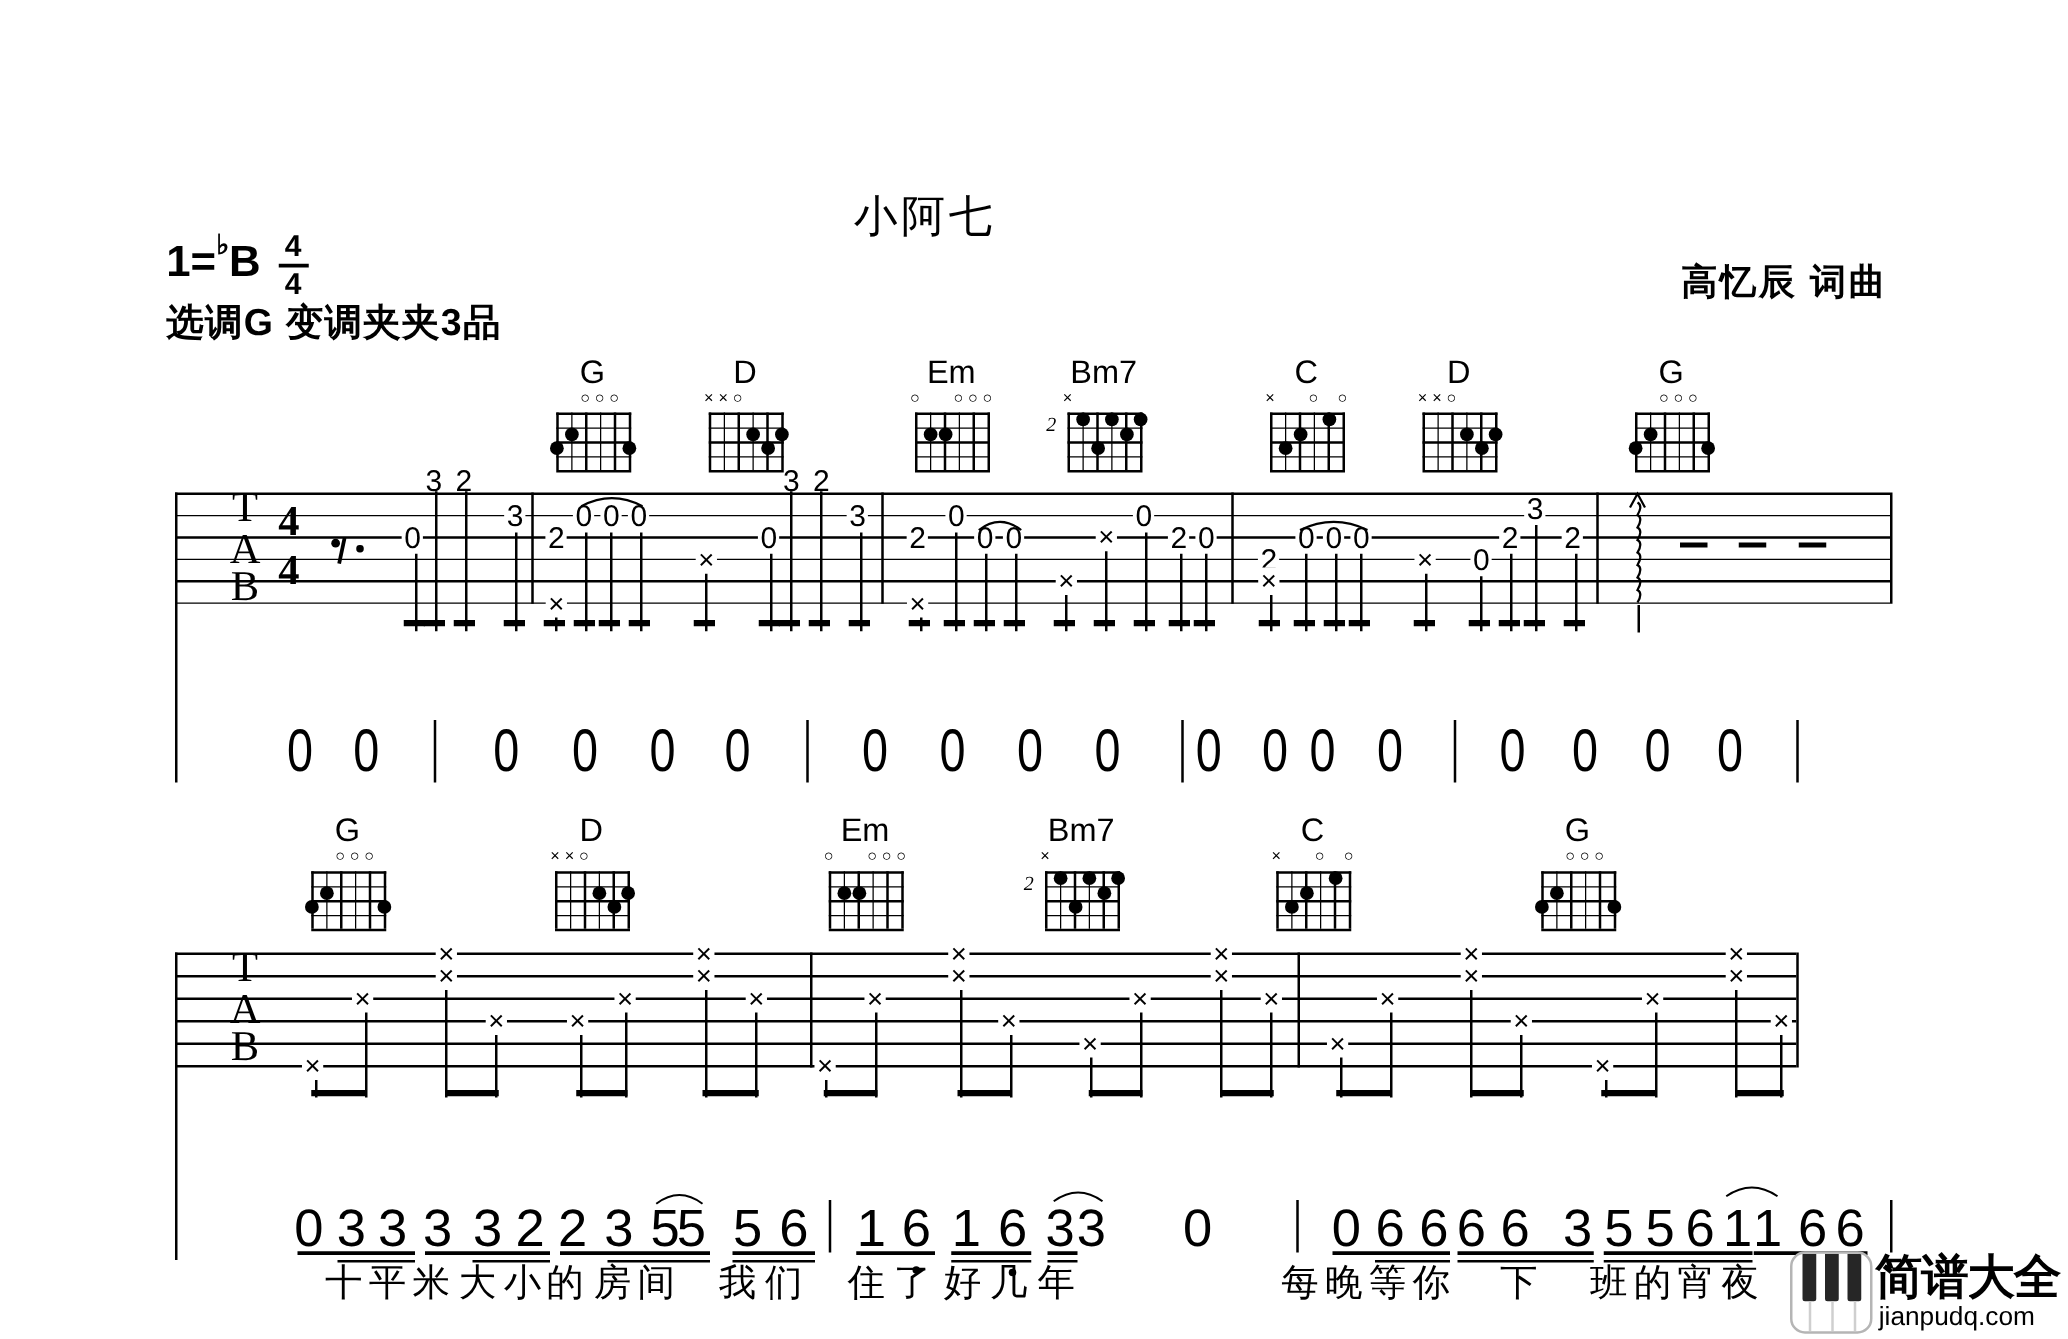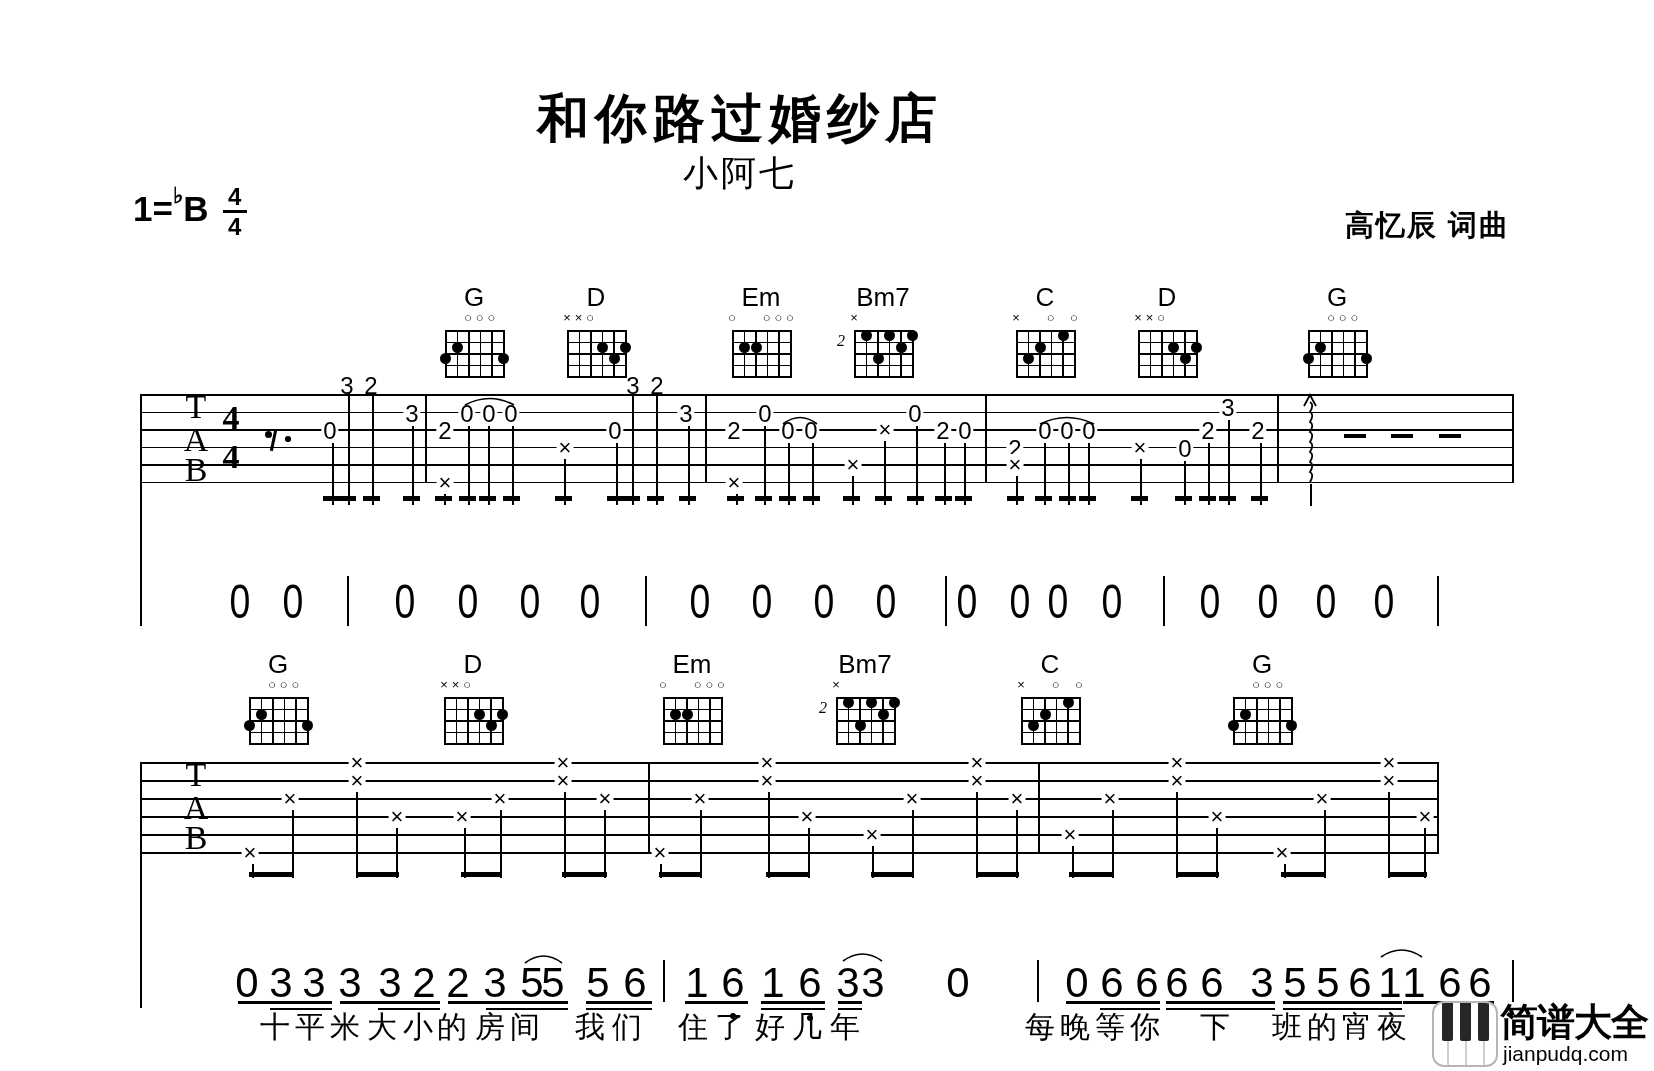--- a/index.html
+++ b/index.html
@@ -22,26 +22,26 @@
   #brand-name{font-size:38px;font-weight:bold;letter-spacing:-1px;line-height:1;}
   #brand-url{font-size:21px;line-height:1;}
   .piano{position:absolute;width:62px;height:62px;border:2.5px solid #b5b5b5;border-radius:12px;background:#fff;overflow:hidden;}
   .bkey{position:absolute;top:0;width:11px;height:38px;background:#262626;border-radius:0 0 2px 2px;}
   .wsep{position:absolute;top:38px;width:2px;height:24px;background:#cfcfcf;}
 </style>
 </head>
 <body>
 
 <div id="page">
-  <div class="abs ctr" id="song-title" style="left:740px;top:84px;">和你路过婚纱店</div>
   <div class="abs ctr" id="artist" style="left:740px;top:150px;">小阿七</div>
 
   <div class="abs keyrow" style="left:133px;top:183px;">
     <span>1=</span><span class="flat">♭</span><span>B</span><span class="frac"><span class="fd">4</span><span class="fb"></span><span class="fd">4</span></span>
   </div>
+  <div class="abs" id="capo" style="left:133px;top:238px;">选调G  变调夹夹3品</div>
 
   <div class="abs credit" style="right:144px;top:206px;">高忆辰  词曲</div>
 
   <div id="notation">
       <span style="position: absolute; left: 474px; top: 284px; font-size: 26px; line-height: 1; transform: translateX(-50%);">G</span>
       <span style="position: absolute; left: 468.2px; top: 311px; font-size: 13px; line-height: 1; transform: translateX(-50%);">○</span>
       <span style="position: absolute; left: 479.8px; top: 311px; font-size: 13px; line-height: 1; transform: translateX(-50%);">○</span>
       <span style="position: absolute; left: 491.4px; top: 311px; font-size: 13px; line-height: 1; transform: translateX(-50%);">○</span>
       <div class="line" style="left: 445px; top: 330px; width: 1.6px; height: 46px;"></div>
       <div class="line" style="left: 456.6px; top: 330px; width: 1.6px; height: 46px;"></div>

